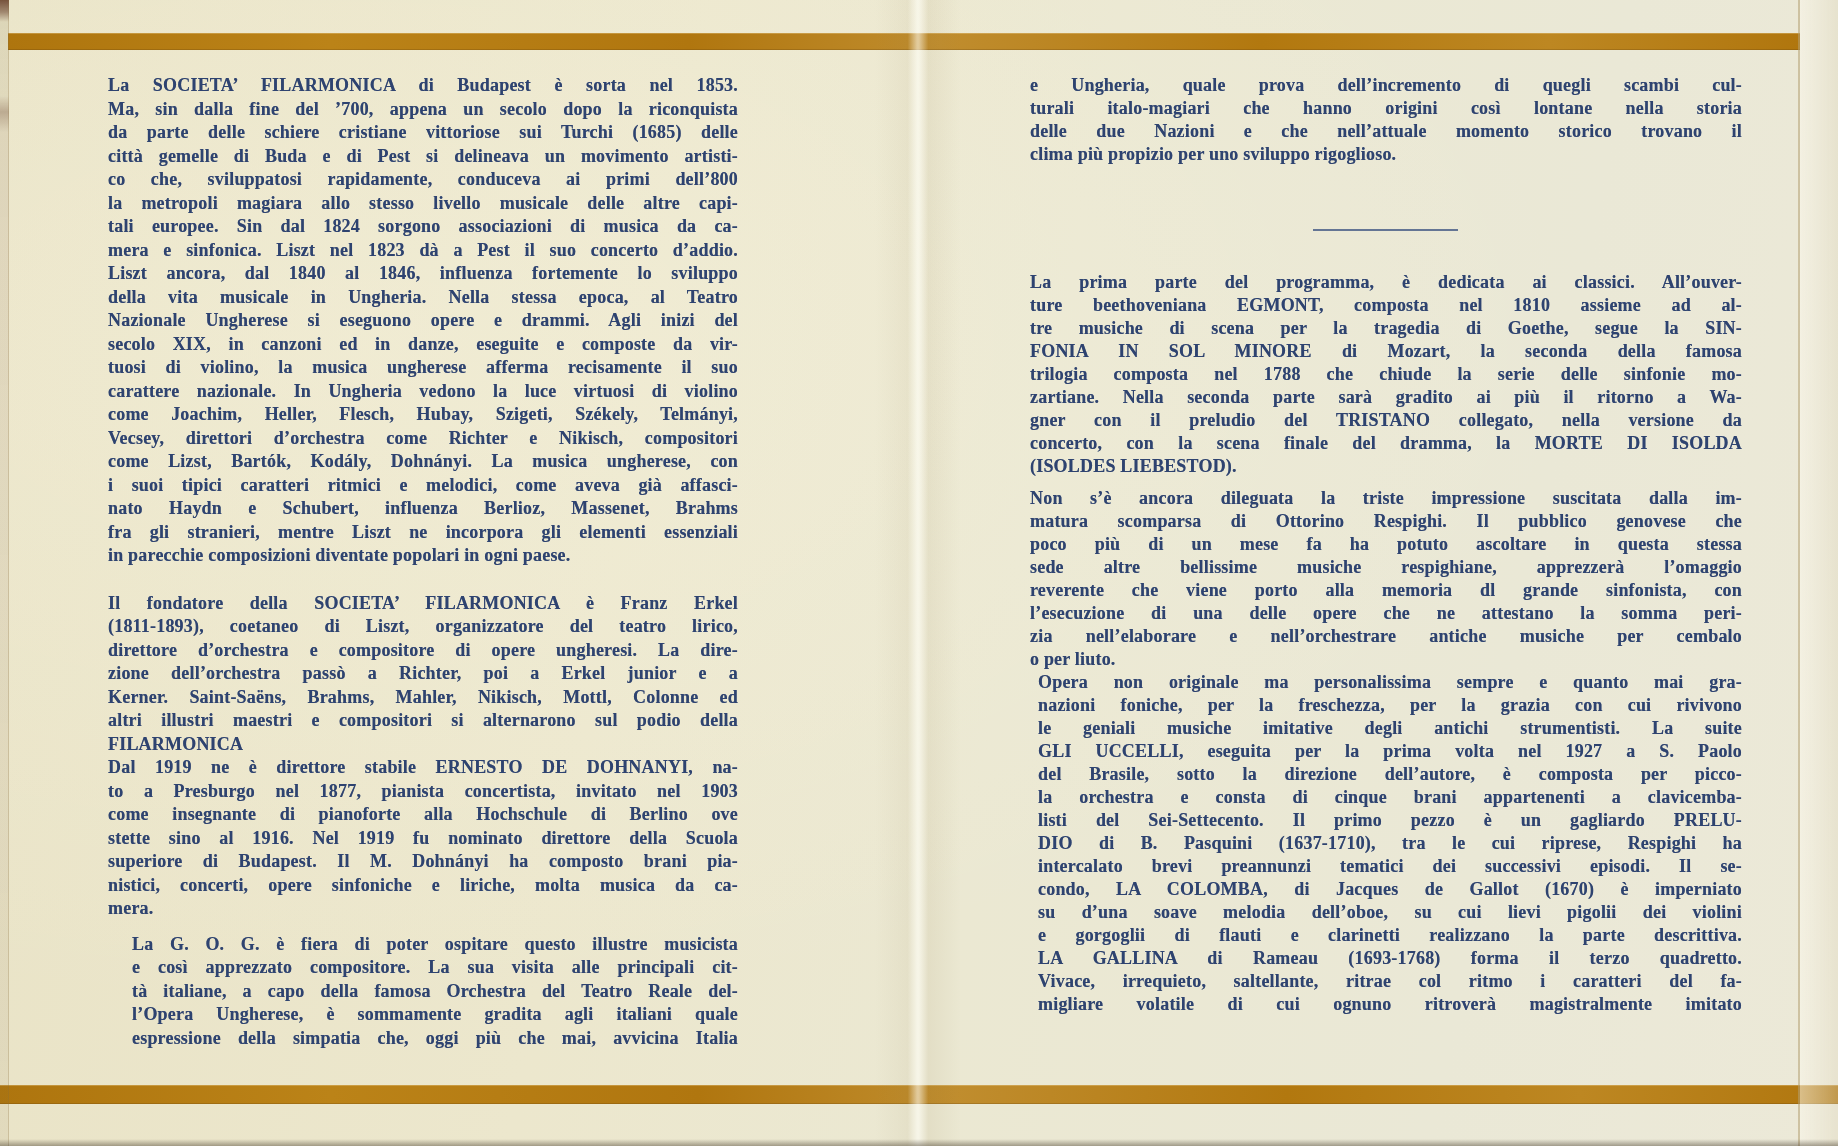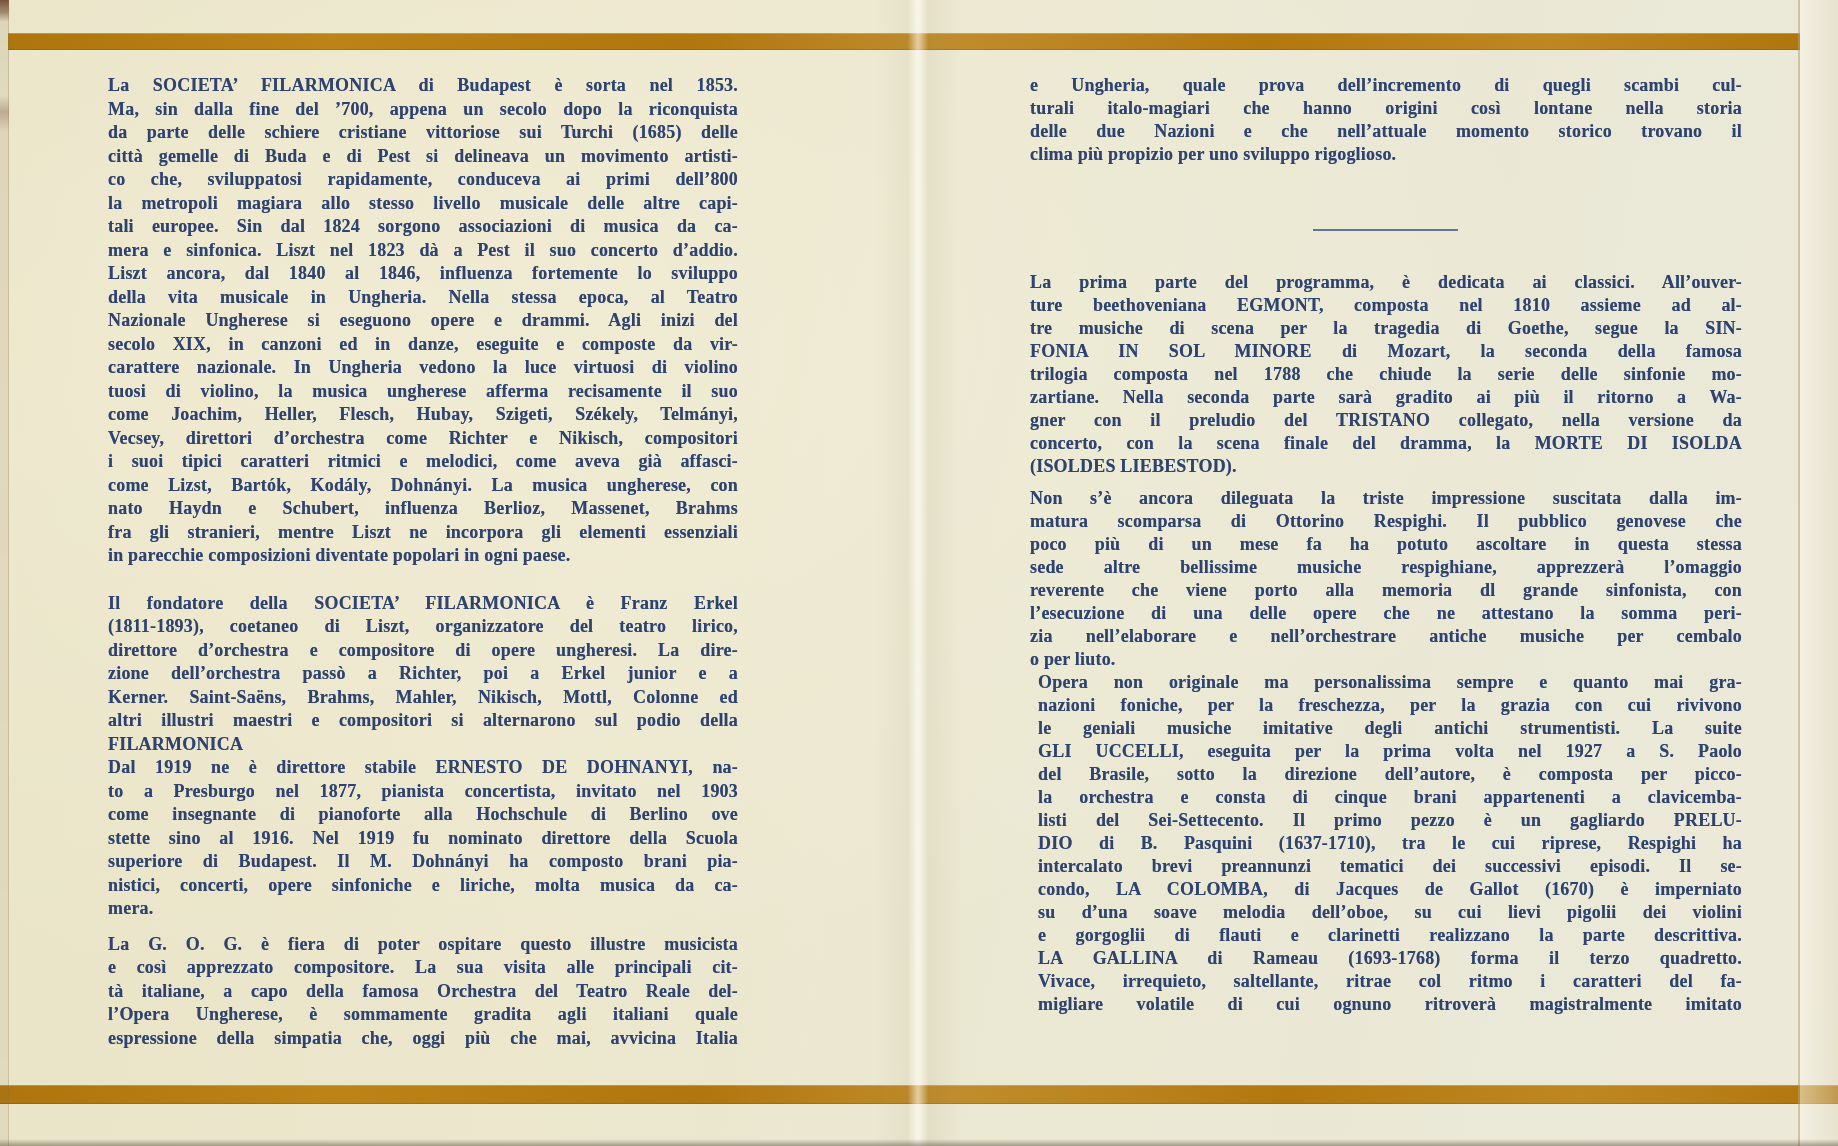--- a/index.html
+++ b/index.html
@@ -70,21 +70,21 @@
     line-height: var(--lh);
     text-align: justify;
     text-align-last: justify;
     overflow: hidden;
     white-space: normal;
   }
   .line.end { text-align-last: left; }
 
   .column-left  .paragraph:nth-child(2) { margin-top: 24px;  }
   .column-left  .paragraph:nth-child(3) {  }
-  .column-left  .paragraph:nth-child(4) { margin-top: 12px; }
+  .column-left  .paragraph:nth-child(4) { margin-top: 12px; margin-left: 24px; }
 
   .column-right .paragraph:nth-child(3) { margin-top: 0;    }
   .column-right .paragraph:nth-child(4) { margin-top: 9px; }
   .column-right .paragraph:nth-child(5) { margin-top: 0; margin-left: 8px;    }
 
   .divider {
     height: 0;
     border-top: 2px solid rgba(62,84,130,0.78);
     width: 145px;
     margin: 63px 0 40px 283px;
@@ -107,26 +107,26 @@
         <div class="line">da parte delle schiere cristiane vittoriose sui Turchi (1685) delle</div>
         <div class="line">città gemelle di Buda e di Pest si delineava un movimento artisti-</div>
         <div class="line">co che, sviluppatosi rapidamente, conduceva ai primi dell’800</div>
         <div class="line">la metropoli magiara allo stesso livello musicale delle altre capi-</div>
         <div class="line">tali europee. Sin dal 1824 sorgono associazioni di musica da ca-</div>
         <div class="line">mera e sinfonica. Liszt nel 1823 dà a Pest il suo concerto d’addio.</div>
         <div class="line">Liszt ancora, dal 1840 al 1846, influenza fortemente lo sviluppo</div>
         <div class="line">della vita musicale in Ungheria. Nella stessa epoca, al Teatro</div>
         <div class="line">Nazionale Ungherese si eseguono opere e drammi. Agli inizi del</div>
         <div class="line">secolo XIX, in canzoni ed in danze, eseguite e composte da vir-</div>
+        <div class="line">tuosi di violino, la musica ungherese afferma recisamente il suo</div>
         <div class="line">carattere nazionale. In Ungheria vedono la luce virtuosi di violino</div>
-        <div class="line">tuosi di violino, la musica ungherese afferma recisamente il suo</div>
         <div class="line">come Joachim, Heller, Flesch, Hubay, Szigeti, Székely, Telmányi,</div>
         <div class="line">Vecsey, direttori d’orchestra come Richter e Nikisch, compositori</div>
+        <div class="line">come Lizst, Bartók, Kodály, Dohnányi. La musica ungherese, con</div>
         <div class="line">i suoi tipici caratteri ritmici e melodici, come aveva già affasci-</div>
-        <div class="line">come Lizst, Bartók, Kodály, Dohnányi. La musica ungherese, con</div>
         <div class="line">nato Haydn e Schubert, influenza Berlioz, Massenet, Brahms</div>
         <div class="line">fra gli stranieri, mentre Liszt ne incorpora gli elementi essenziali</div>
         <div class="line end">in parecchie composizioni diventate popolari in ogni paese.</div>
       </div>
       <div class="paragraph">
         <div class="line">Il fondatore della SOCIETA’ FILARMONICA è Franz Erkel</div>
         <div class="line">(1811-1893), coetaneo di Liszt, organizzatore del teatro lirico,</div>
         <div class="line">direttore d’orchestra e compositore di opere ungheresi. La dire-</div>
         <div class="line">zione dell’orchestra passò a Richter, poi a Erkel junior e a</div>
         <div class="line">Kerner. Saint-Saëns, Brahms, Mahler, Nikisch, Mottl, Colonne ed</div>

